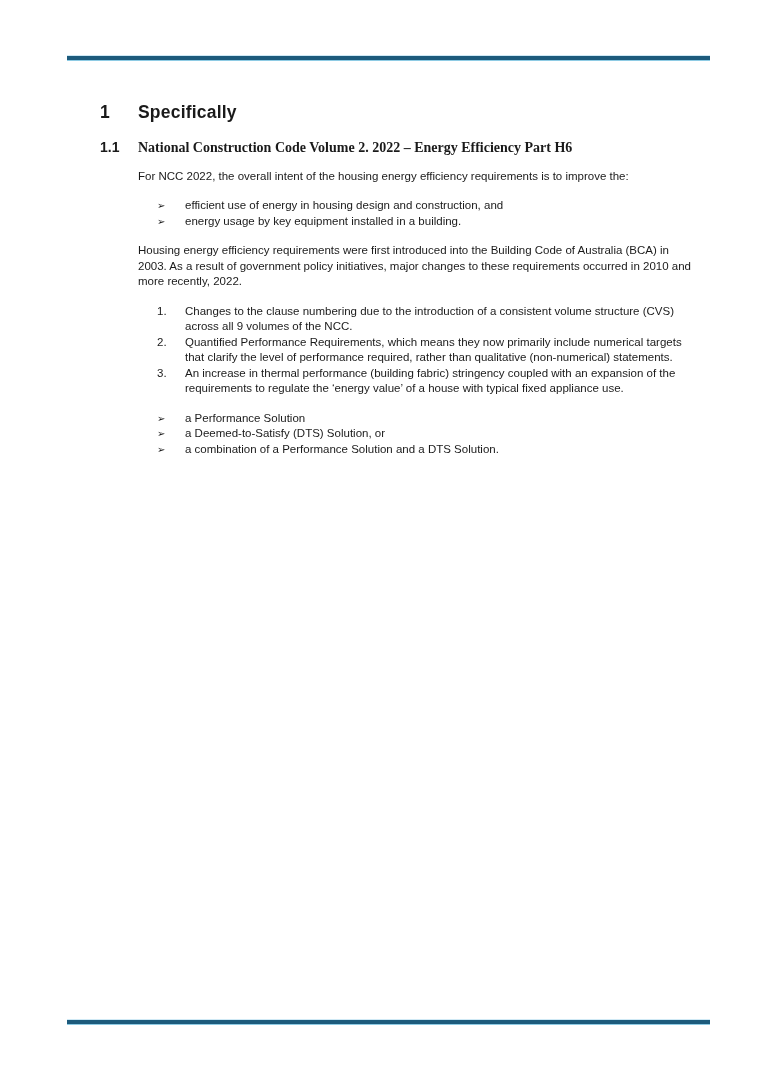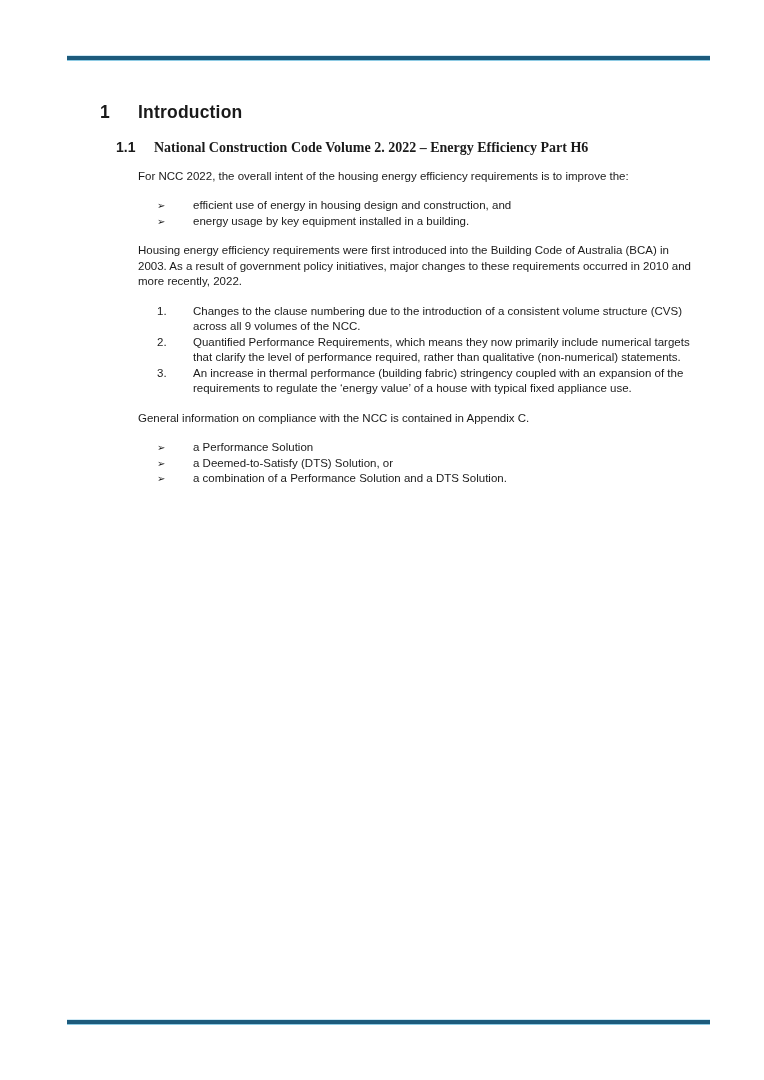--- a/index.html
+++ b/index.html
@@ -46,54 +46,54 @@
     letter-spacing: 0.2px;
   }
   .h1 .h-num { width: 38px; flex: 0 0 38px; }
   .h2 {
     display: flex;
     font-size: 14px;
     line-height: 19.5px;
     font-weight: bold;
     margin: 0 0 11px 0;
   }
-  .h2 .h-num { width: 38px; flex: 0 0 38px; margin-left: 16px; }
+  .h2 .h-num { width: 38px; flex: 0 0 38px; }
   .h2 .h-text { width: 548px; font-family: Liberation Serif, serif; }
 
   .body-block { margin-left: 38px; width: 562px; }
   p.para {
     font-size: 11.5px;
     line-height: 15.5px;
     margin: 8px 0 14px 0;
   }
   .list { margin: 0 0 14px 0; }
   .li {
     display: flex;
     font-size: 11.5px;
     line-height: 15.5px;
   }
   .li .marker {
     flex: 0 0 47px;
     padding-left: 19px;
   }
   .li .marker.arrow { font-size: 10px; line-height: 15.5px; }
-  .li .li-text { flex: 1 1 auto; margin-left: 8px; }
+  .li .li-text { flex: 1 1 auto; }
 </style>
 </head>
 <body>
 
 <div class="page">
 
   <div class="rule rule-top"></div>
 
   <div class="doc">
 
     <div class="h1">
       <span class="h-num">1</span>
-      <span class="h-text">Introduction</span>
+      <span class="h-text">Specifically</span>
     </div>
 
     <div class="h2">
       <span class="h-num">1.1</span>
       <span class="h-text">National Construction Code Volume 2. 2022 – Energy Efficiency Part H6</span>
     </div>
 
     <div class="body-block">
 
       <p class="para">For NCC 2022, the overall intent of the housing energy efficiency requirements is to improve the:</p>
@@ -120,21 +120,20 @@
         <div class="li">
           <span class="marker">2.</span>
           <span class="li-text">Quantified Performance Requirements, which means they now primarily include numerical targets that clarify the level of performance required, rather than qualitative (non-numerical) statements.</span>
         </div>
         <div class="li">
           <span class="marker">3.</span>
           <span class="li-text">An increase in thermal performance (building fabric) stringency coupled with an expansion of the requirements to regulate the ‘energy value’ of a house with typical fixed appliance use.</span>
         </div>
       </div>
 
-      <p class="para">General information on compliance with the NCC is contained in Appendix C.</p>
 
 
 
 
       <div class="list">
         <div class="li">
           <span class="marker arrow">➢</span>
           <span class="li-text">a Performance Solution</span>
         </div>
         <div class="li">

